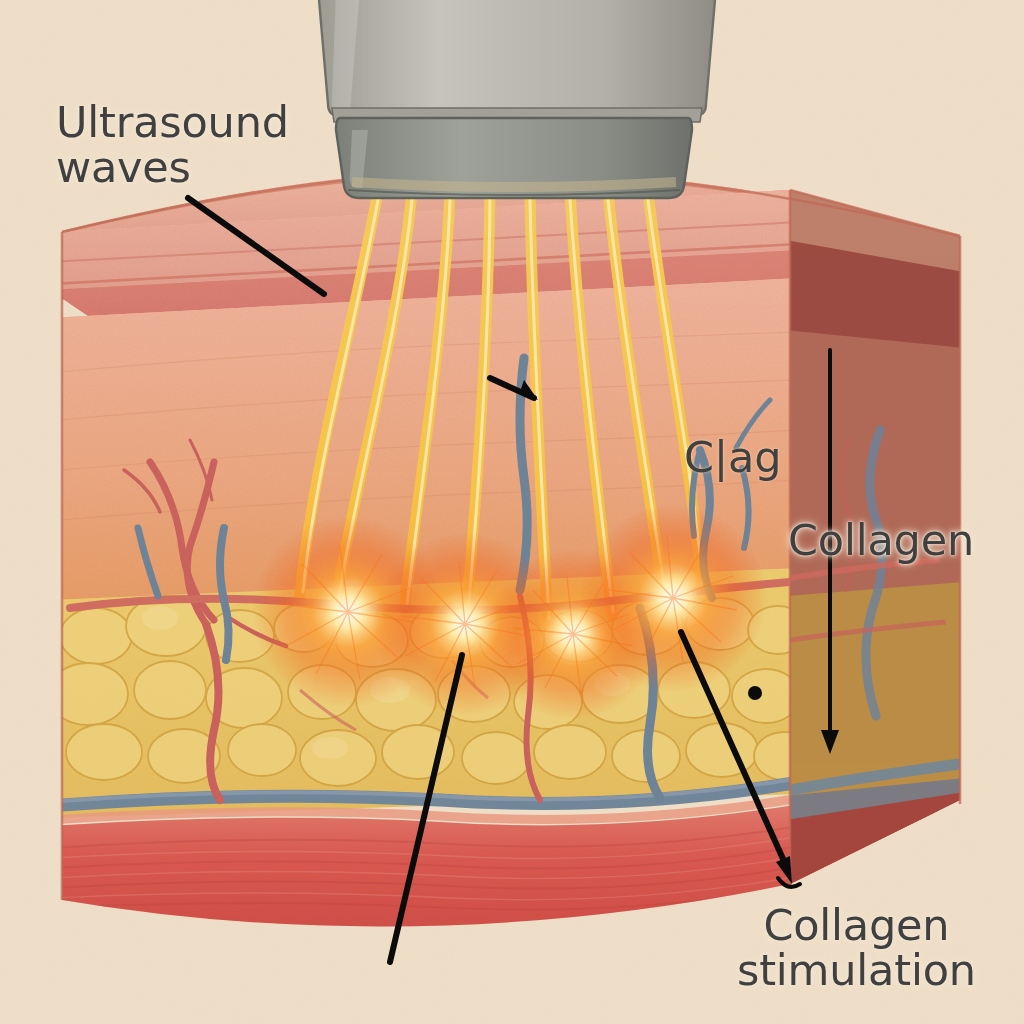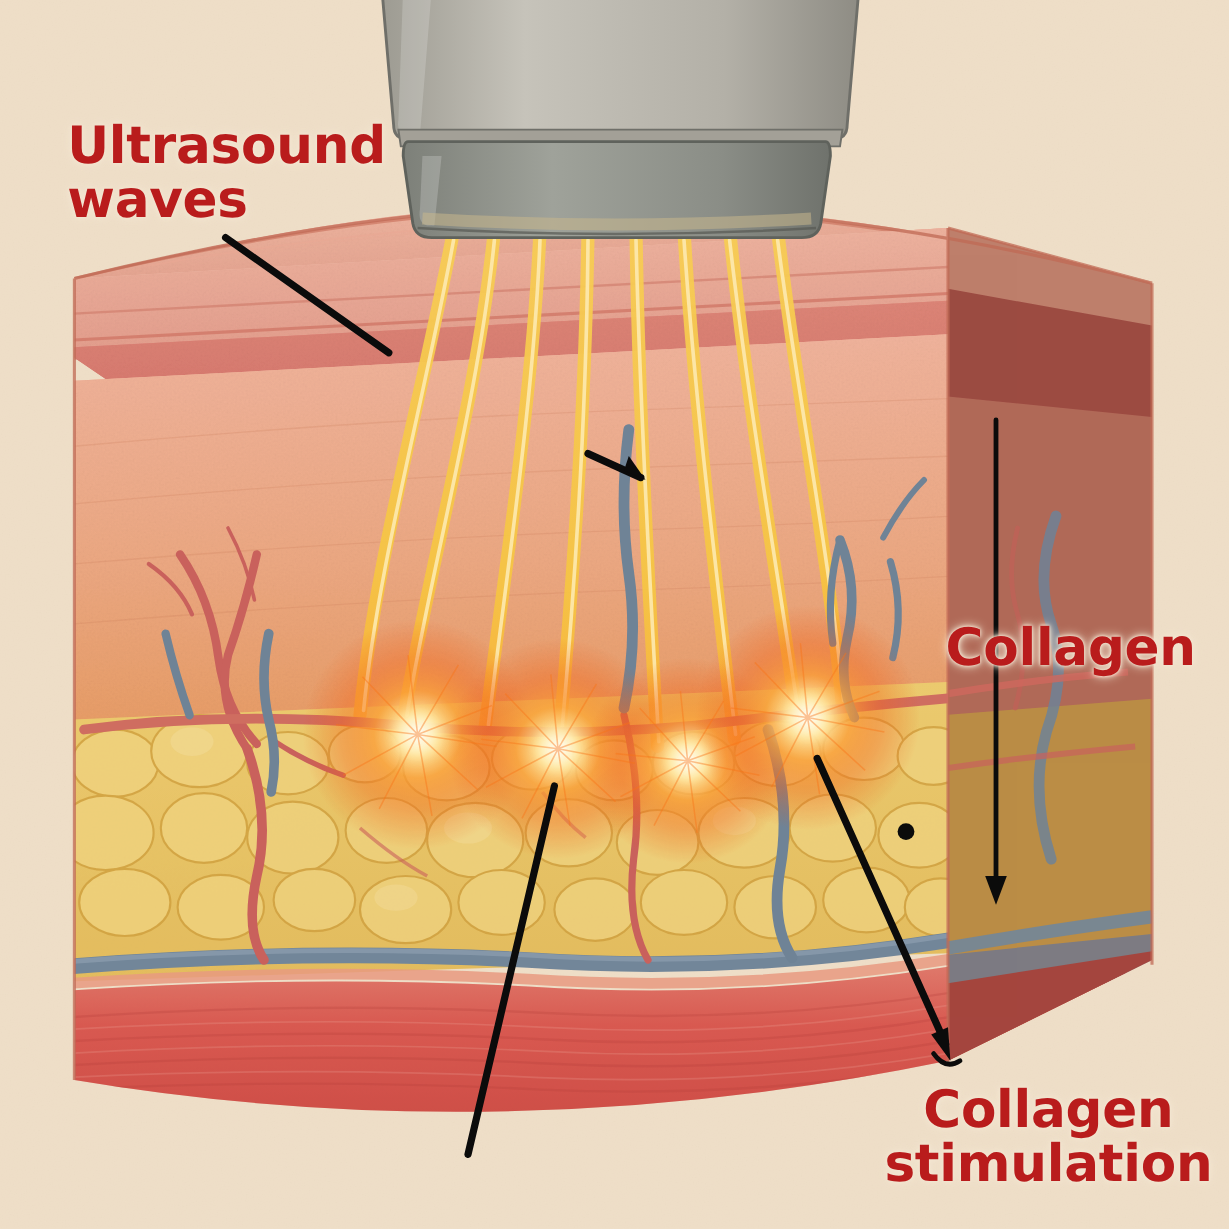--- a/index.html
+++ b/index.html
@@ -1,21 +1,21 @@
 <!DOCTYPE html>
 <html><head>
 <meta charset="utf-8">
 <title>Ultrasound Skin Treatment Diagram</title>
 <style>
   html,body{margin:0;padding:0;background:#efdfc8;}
   body{width:1024px;height:1024px;overflow:hidden;
        font-family:"DejaVu Sans","Liberation Sans",sans-serif;}
   #stage{position:relative;width:1024px;height:1024px;}
   #art{position:absolute;inset:0;}
-  .lbl{position:absolute;color:#b91c1c;font-weight:700;line-height:1.04;
+  .lbl{position:absolute;color:#404040;font-weight:400;line-height:1.04;
        letter-spacing:-.2px;white-space:pre;pointer-events:none;
        text-shadow:0 0 4px #f3e6d2,0 0 9px #f3e6d2,0 0 2px #f3e6d2;}
   #lbl-ultrasound{left:56px;top:100px;font-size:43px;}
   #lbl-partial{left:684px;top:435px;font-size:43px;
        text-shadow:0 0 3px rgba(246,225,190,.75);}
   #lbl-collagen-right{left:788px;top:518px;font-size:43px;}
   #lbl-collagen-stim{left:737px;top:903px;font-size:43px;text-align:center;}
 </style>
 </head>
 <body>
@@ -351,19 +351,20 @@
       <path d="M792,884 L776,862 L790,856 Z" fill="#0b0b0b" stroke="none"></path>
       <path d="M778,878 Q788,892 800,884" stroke-width="4"></path>
     </g>
     <circle cx="755" cy="693" r="7" fill="#0b0b0b" stroke="none"></circle>
   </g>
 </svg>
 
 <div class="lbl" id="lbl-ultrasound">Ultrasound
 waves</div>
 
+<div class="lbl" id="lbl-partial">C|ag</div>
 
 <div class="lbl" id="lbl-collagen-right">Collagen</div>
 
 <div class="lbl" id="lbl-collagen-stim">Collagen
 stimulation</div>
 
 </div>
 
 </body></html>

